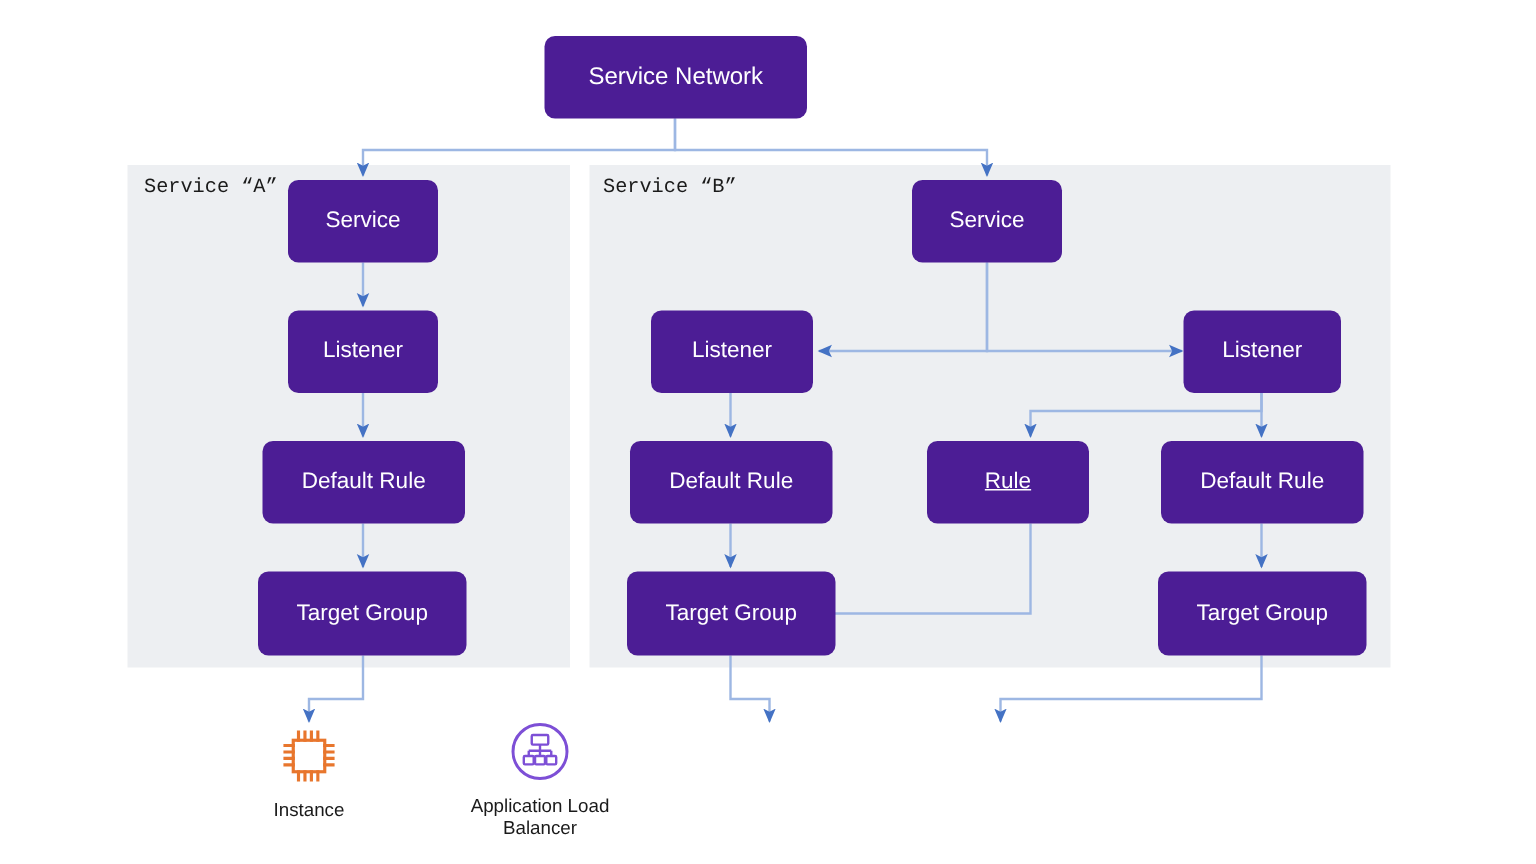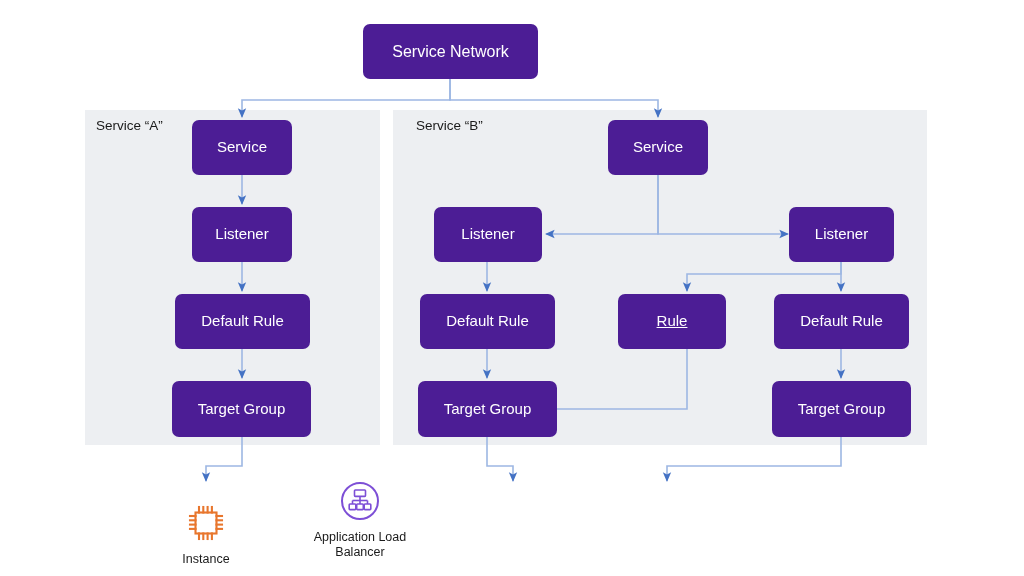--- a/index.html
+++ b/index.html
@@ -20,21 +20,21 @@
     overflow: hidden;
   }
   .panel {
     position: absolute;
     background: #EDEFF2;
   }
   .panel-label {
     position: absolute;
     font-size: 13.5px;
     color: #1a1a1a;
-    font-family: Liberation Sans, sans-serif;
+    font-family: Liberation Mono, monospace;
     white-space: nowrap;
   }
   .node {
     position: absolute;
     background: #4c1d95;
     border-radius: 7px;
     color: #ffffff;
     display: flex;
     align-items: center;
     justify-content: center;
@@ -80,21 +80,21 @@
 </style>
 </head>
 <body>
 
 <div id="canvas">
 
   <div class="panel" style="left:85px; top:110px; width:295px; height:335px;"></div>
   <div class="panel" style="left:393px; top:110px; width:534px; height:335px;"></div>
 
   <div class="panel-label" style="left:96px; top:118px;">Service “A”</div>
-  <div class="panel-label" style="left:402px; top:118px;margin-left:14px;">Service “B”</div>
+  <div class="panel-label" style="left:402px; top:118px;">Service “B”</div>
 
   <svg class="edges" viewBox="0 0 1024 576" xmlns="http://www.w3.org/2000/svg">
     <defs>
       <marker id="arrowhead" markerWidth="7" markerHeight="7" refX="5.4" refY="3" orient="auto" markerUnits="strokeWidth">
         <path d="M0,0.4 L6,3 L0,5.6 L1.3,3 Z" fill="#4472C4"></path>
       </marker>
     </defs>
     <g fill="none" stroke="#9DB7E3" stroke-width="1.6" marker-end="url(#arrowhead)">
 
       <path d="M450,79 L450,100 L242,100 L242,117"></path>
@@ -132,21 +132,21 @@
 
   <div class="node" style="left:608px; top:120px; width:100px; height:55px;">Service</div>
   <div class="node" style="left:434px; top:207px; width:108px; height:55px;">Listener</div>
   <div class="node" style="left:789px; top:207px; width:105px; height:55px;">Listener</div>
   <div class="node" style="left:420px; top:294px; width:135px; height:55px;">Default Rule</div>
   <div class="node" style="left:618px; top:294px; width:108px; height:55px;text-decoration:underline;">Rule</div>
   <div class="node" style="left:774px; top:294px; width:135px; height:55px;">Default Rule</div>
   <div class="node" style="left:418px; top:381px; width:139px; height:56px;">Target Group</div>
   <div class="node" style="left:772px; top:381px; width:139px; height:56px;">Target Group</div>
 
-  <div class="legend-item" style="left:131px; top:500px;align-items:center;">
+  <div class="legend-item" style="left:131px; top:481px;align-items:center;">
     <div class="legend-icon">
       <svg width="42" height="42" viewBox="0 0 42 42" xmlns="http://www.w3.org/2000/svg">
         <g stroke="#E8762D" stroke-width="2.1" fill="none" stroke-linecap="square">
           <rect x="10.5" y="10.5" width="21" height="21"></rect>
           <line x1="14" y1="5" x2="14" y2="10.5"></line>
           <line x1="18.3" y1="5" x2="18.3" y2="10.5"></line>
           <line x1="22.6" y1="5" x2="22.6" y2="10.5"></line>
           <line x1="26.9" y1="5" x2="26.9" y2="10.5"></line>
           <line x1="14" y1="31.5" x2="14" y2="37"></line>
           <line x1="18.3" y1="31.5" x2="18.3" y2="37"></line>

